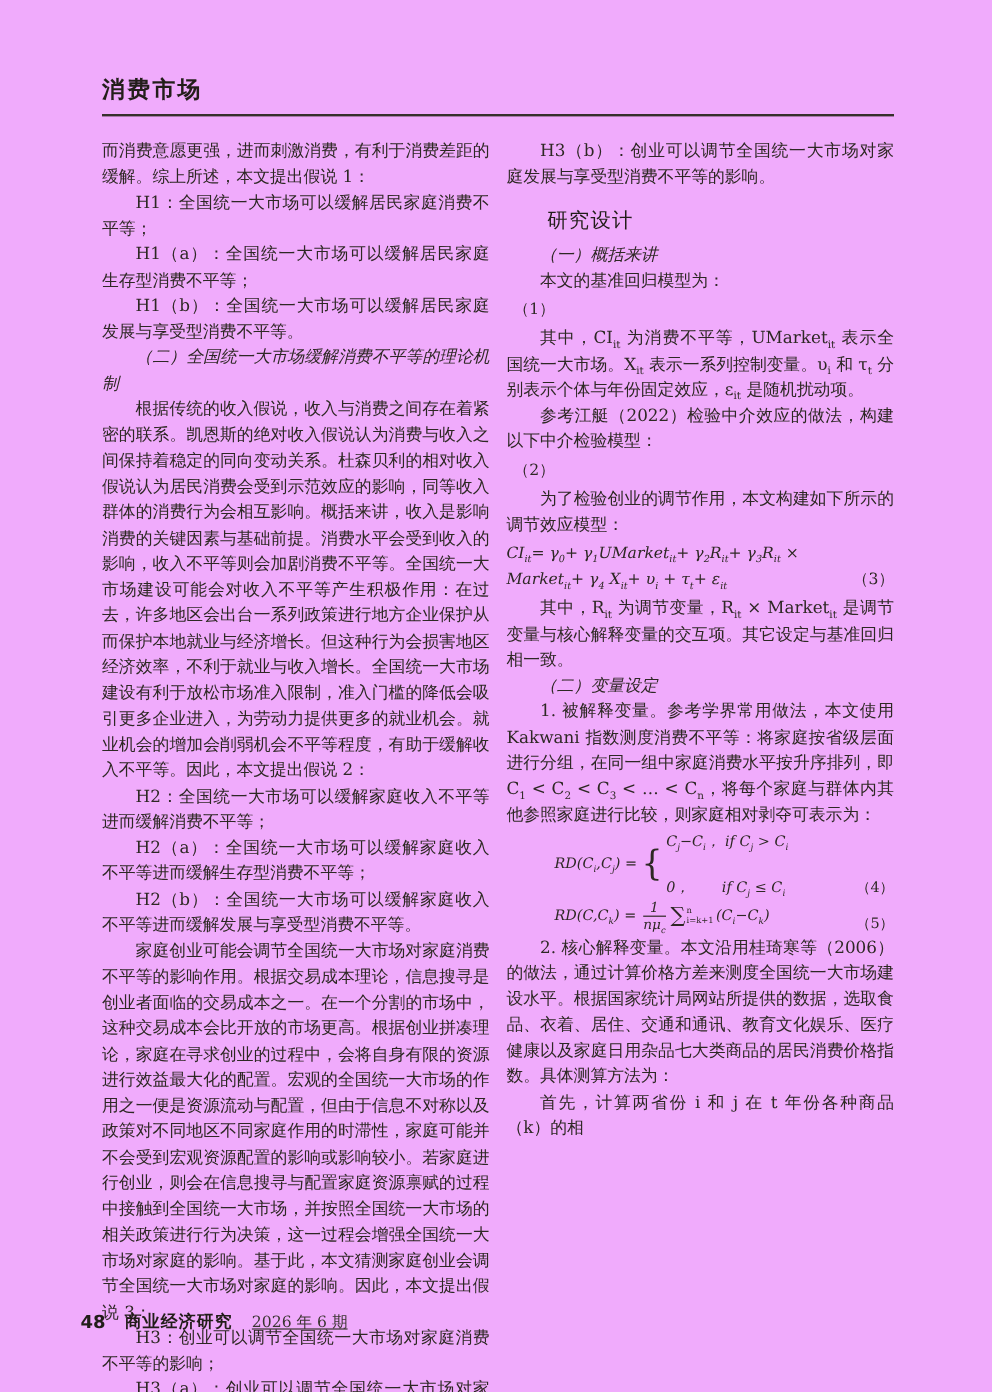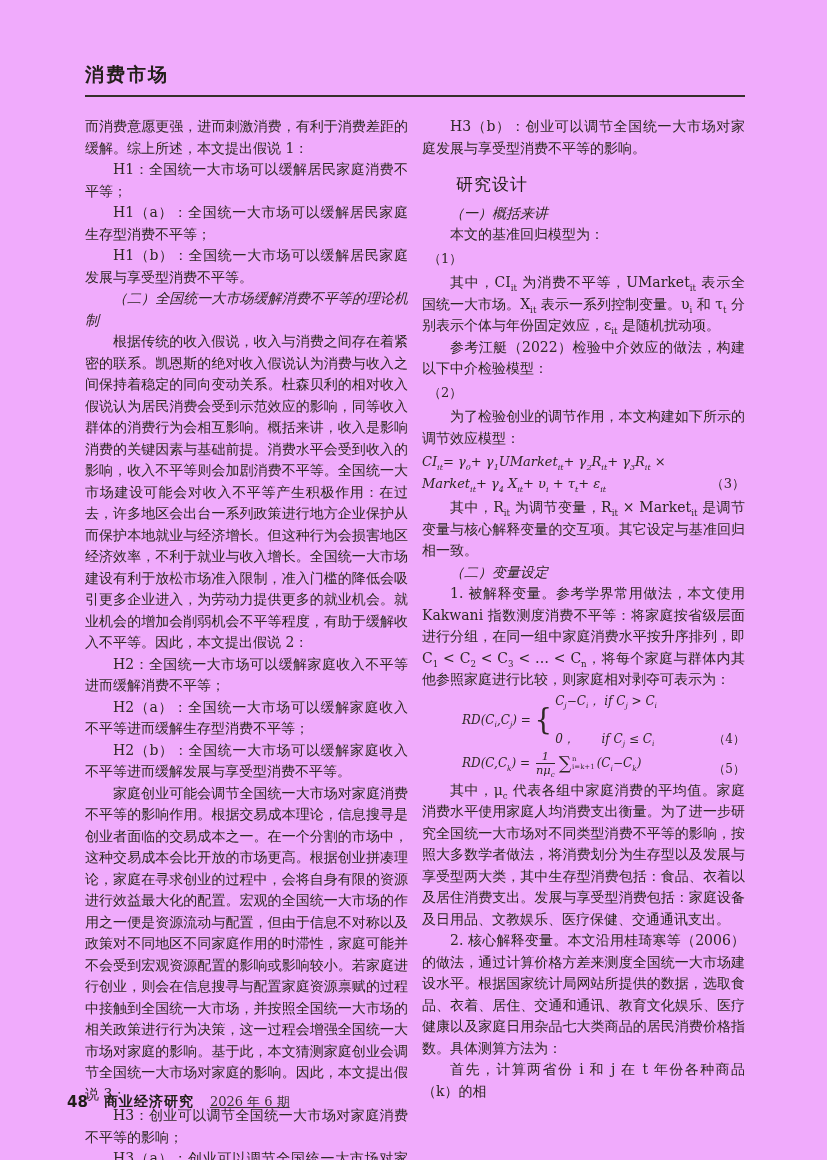--- a/index.html
+++ b/index.html
@@ -198,21 +198,20 @@
             </span><span class="sum">
               <span class="sigma">∑</span>
               <span class="limits">
                 <span>n</span>
                 <span>i=k+1</span>
               </span>
             </span>(C<sub>i</sub>−C<sub>k</sub>)</span>
         <span class="f-num">（5）</span>
       </div>
 
-      <p class="para">其中，μ<sub>c</sub> 代表各组中家庭消费的平均值。家庭消费水平使用家庭人均消费支出衡量。为了进一步研究全国统一大市场对不同类型消费不平等的影响，按照大多数学者做法，将消费划分为生存型以及发展与享受型两大类，其中生存型消费包括：食品、衣着以及居住消费支出。发展与享受型消费包括：家庭设备及日用品、文教娱乐、医疗保健、交通通讯支出。</p>
       <p class="para">2. 核心解释变量。本文沿用桂琦寒等（2006）的做法，通过计算价格方差来测度全国统一大市场建设水平。根据国家统计局网站所提供的数据，选取食品、衣着、居住、交通和通讯、教育文化娱乐、医疗健康以及家庭日用杂品七大类商品的居民消费价格指数。具体测算方法为：</p>
       <p class="para">首先，计算两省份 i 和 j 在 t 年份各种商品（k）的相</p>
     </section>
 
   </main>
 
   <footer class="page-footer">
     <span class="footer-page-number">48</span>
     <span class="footer-journal">商业经济研究</span>
     <span class="footer-issue">2026 年 6 期</span>

